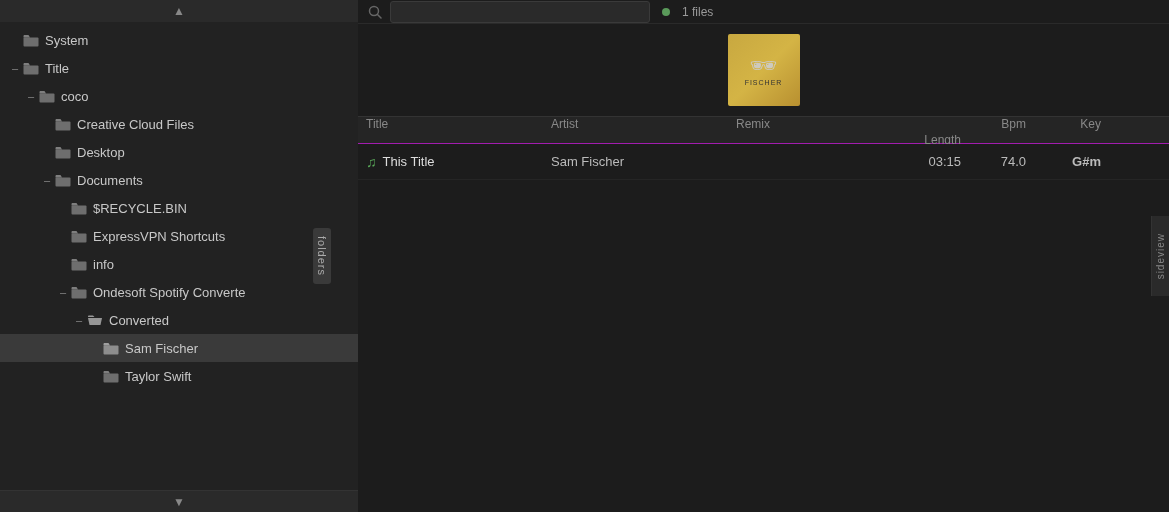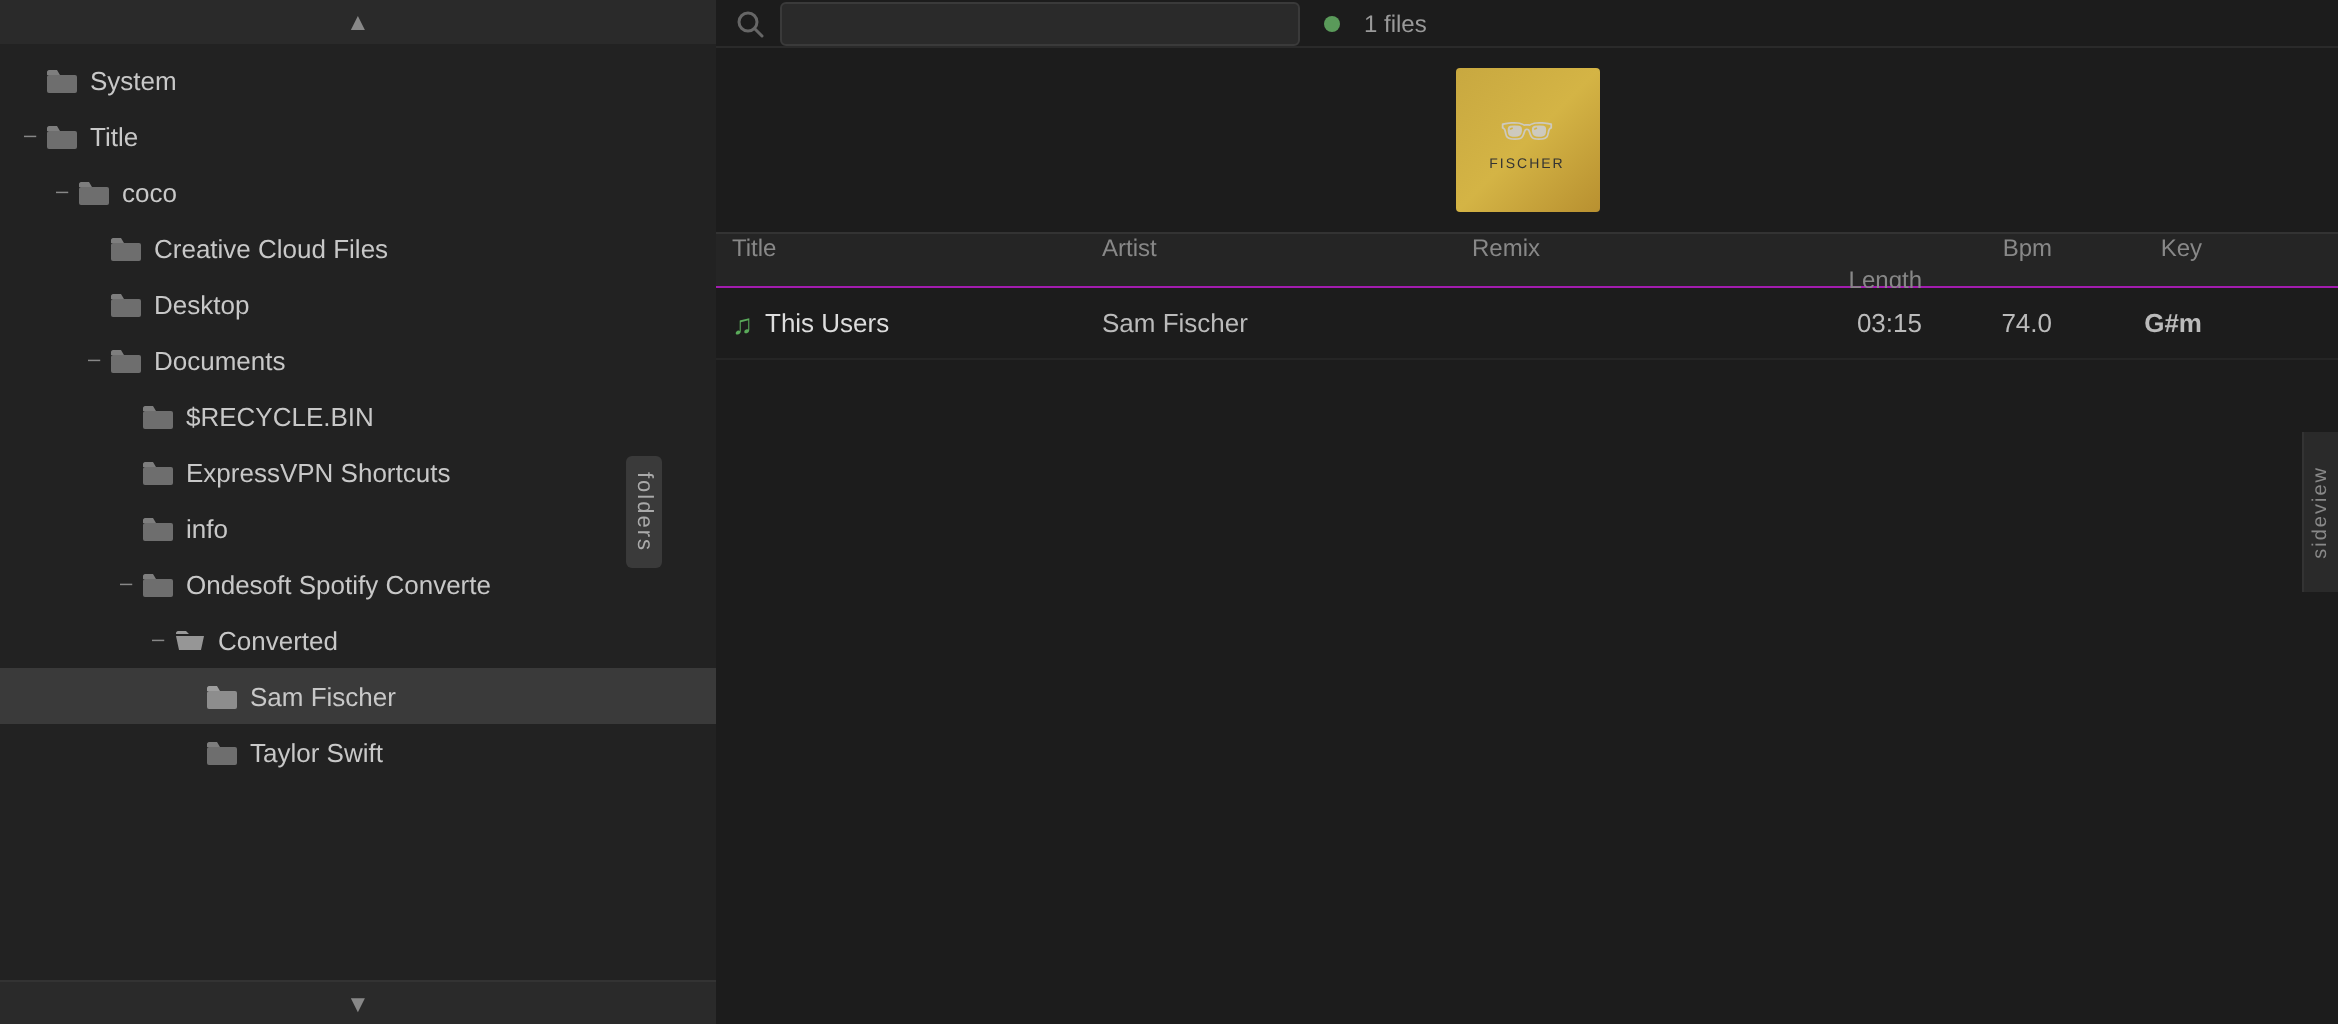--- a/index.html
+++ b/index.html
@@ -537,21 +537,21 @@
       <div class="col-remix th">Remix</div>
       <div class="col-length th">Length</div>
       <div class="col-bpm th">Bpm</div>
       <div class="col-key th">Key</div>
     </div>
 
     <div class="table-body" id="table-body">
     <div class="table-row">
     <div class="cell-title">
       <span class="music-note">♫</span>
-      <span>This Users</span>
+      <span>This Title</span>
     </div>
     <div class="cell-artist">Sam Fischer</div>
     <div class="cell-remix"></div>
     <div class="cell-length">03:15</div>
     <div class="cell-bpm">74.0</div>
     <div class="cell-key">G#m</div>
   </div>
       </div>
   </div>
 

